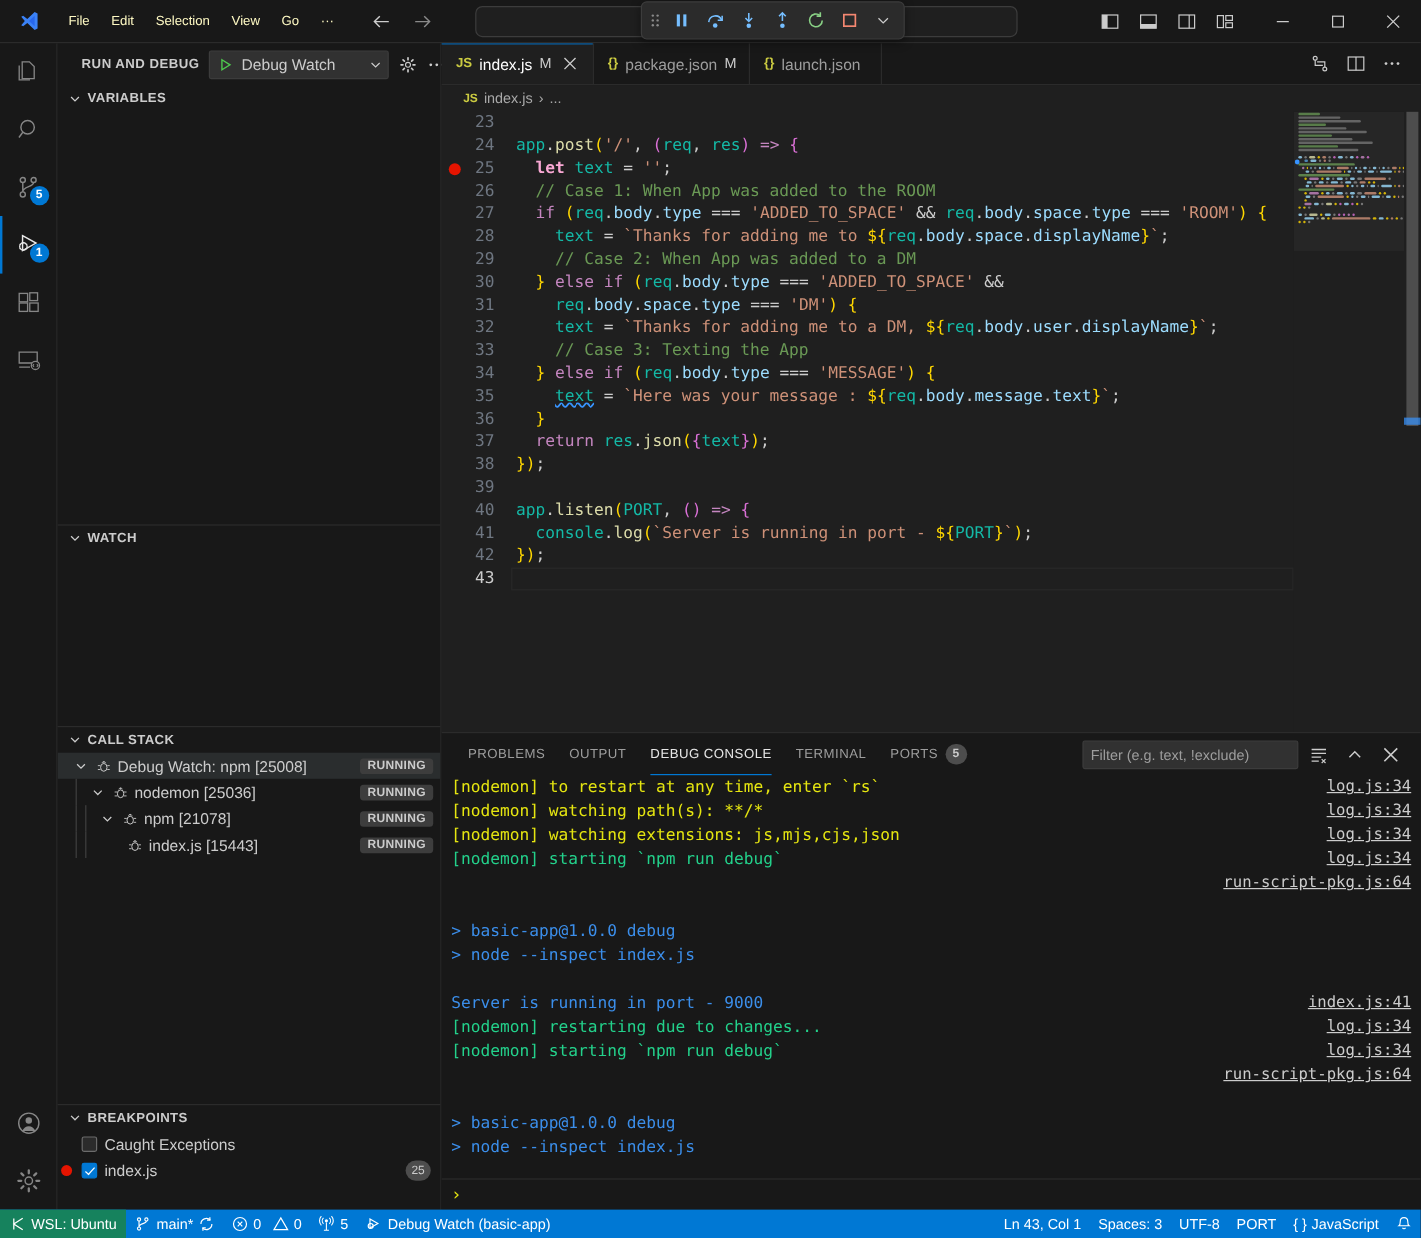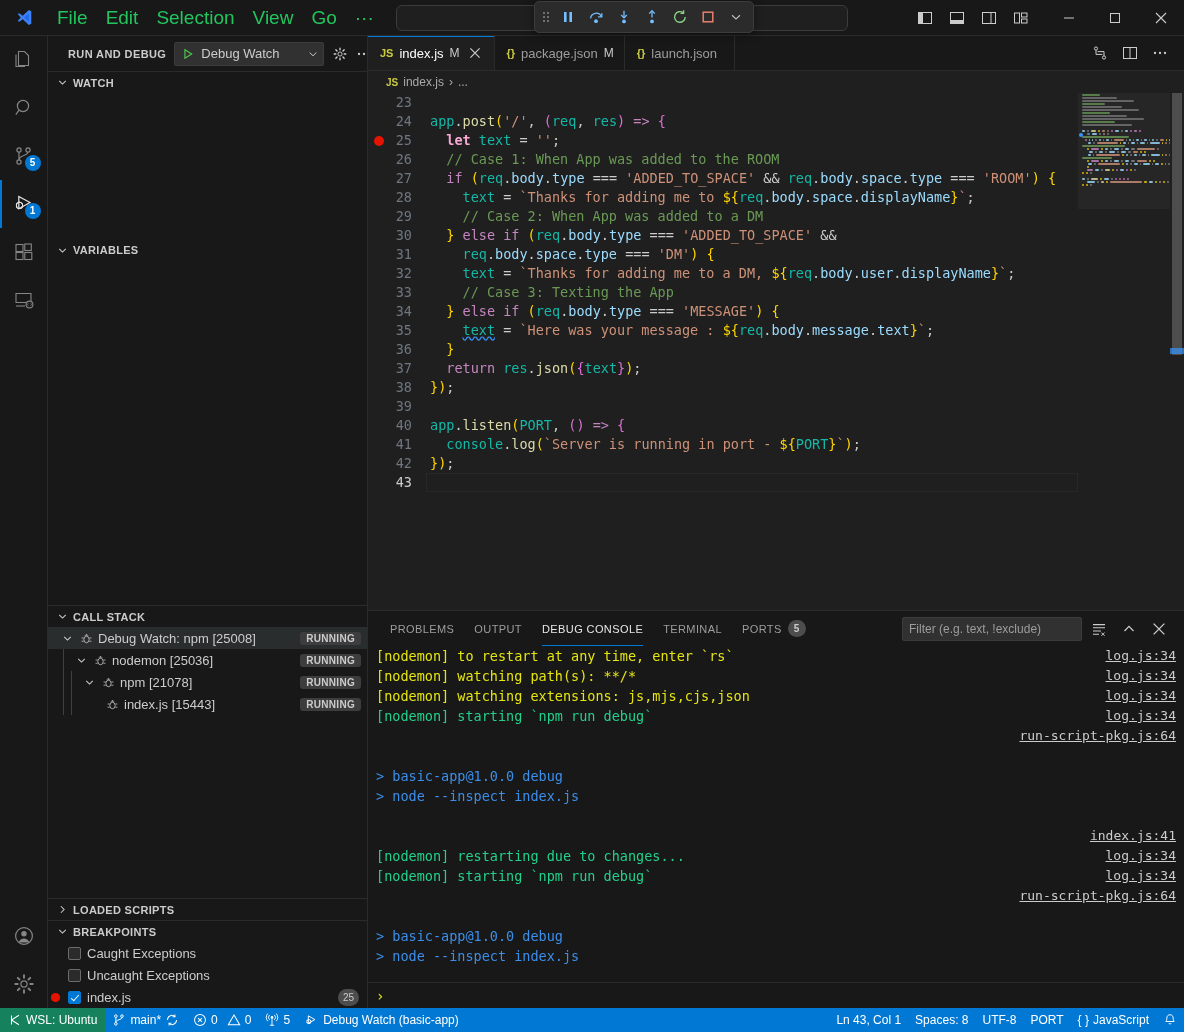--- a/index.html
+++ b/index.html
@@ -13,21 +13,21 @@
   }
   .app { position:relative; width:1184px; height:1032px; display:flex; flex-direction:column; }
 
   
   .titlebar{
     height:36px; background:#181818; border-bottom:1px solid #2b2b2b;
     display:flex; align-items:center; flex:0 0 36px; position:relative; z-index:5;
   }
   .vsicon{ width:48px; display:flex; align-items:center; justify-content:center; }
   .menu{ display:flex; align-items:center; gap:0px; }
-  .menu-item{ padding:3px 9px; font-size:19px; color:#22c55e; border-radius:3px; cursor:default; }
+  .menu-item{ padding:3px 9px; font-size:11px; color:#fef9c3; border-radius:3px; cursor:default; }
   .navbtns{ display:flex; align-items:center; gap:16px; margin-left:22px; color:#8a8a8a; }
   .navbtn{ width:18px; height:18px; display:flex; align-items:center; justify-content:center; }
   .navbtn.enabled{ color:#cccccc; }
   .cmdcenter{
     position:absolute; left:396px; top:5px; width:452px; height:26px;
     background:#1f1f1f; border:1px solid #3c3c3c; border-radius:6px;
     display:flex; align-items:center; justify-content:center;
     font-size:12px; color:#9d9d9d; overflow:hidden;
   }
   .cmdcenter .cc-text{ position:absolute; left:234px; color:#9d9d9d; font-size:12px;}
@@ -445,44 +445,44 @@
           <svg width="16" height="16" viewBox="0 0 16 16">
               <g fill="currentColor">
                 <circle cx="3" cy="8" r="1.15"></circle>
                 <circle cx="8" cy="8" r="1.15"></circle>
                 <circle cx="13" cy="8" r="1.15"></circle>
               </g>
             </svg>
         </div>
       </div>
 
+      <div class="section" style="flex:0 0 366px;">
+        <div class="sec-header" style="border-top:none;">
+          <span class="chev">
+            <svg width="13" height="13" viewBox="0 0 16 16">
+                <path d="M4 6l4 4 4-4" fill="none" stroke="currentColor" stroke-width="1.3"></path>
+              </svg>
+          </span>
+          <span>VARIABLES</span>
+        </div>
+        <div class="sec-body"></div>
+      </div>
+
       <div class="section" style="flex:0 0 168px;">
         <div class="sec-header">
           <span class="chev">
             <svg width="13" height="13" viewBox="0 0 16 16">
                 <path d="M4 6l4 4 4-4" fill="none" stroke="currentColor" stroke-width="1.3"></path>
               </svg>
           </span>
           <span>WATCH</span>
         </div>
         <div class="sec-body"></div>
       </div>
 
-      <div class="section" style="flex:0 0 366px;">
-        <div class="sec-header" style="border-top:none;">
-          <span class="chev">
-            <svg width="13" height="13" viewBox="0 0 16 16">
-                <path d="M4 6l4 4 4-4" fill="none" stroke="currentColor" stroke-width="1.3"></path>
-              </svg>
-          </span>
-          <span>VARIABLES</span>
-        </div>
-        <div class="sec-body"></div>
-      </div>
-
       <div class="section" style="flex:1 1 auto;">
         <div class="sec-header">
           <span class="chev">
             <svg width="13" height="13" viewBox="0 0 16 16">
                 <path d="M4 6l4 4 4-4" fill="none" stroke="currentColor" stroke-width="1.3"></path>
               </svg>
           </span>
           <span>CALL STACK</span>
         </div>
         <div class="sec-body">
@@ -551,50 +551,35 @@
                   <path d="M6.2 4.6a1.9 1.9 0 0 1 3.6 0M1.9 7.4h2.6M11.5 7.4h2.6M1.9 11.4h2.6M11.5 11.4h2.6M8 4.6V3" stroke="#cccccc" stroke-width=".9" fill="none"></path>
                 </svg>
             </span>
             <span class="stack-label">index.js [15443]</span>
             <span class="state-badge">RUNNING</span>
           </div>
 
         </div>
       </div>
 
-      <div class="section" style="flex:0 0 22px;">
-        <div class="sec-header">
-          <span class="chev">
-            <svg width="13" height="13" viewBox="0 0 16 16">
-                <path d="M6 4l4 4-4 4" fill="none" stroke="currentColor" stroke-width="1.3"></path>
-              </svg>
-          </span>
-          <span>LOADED SCRIPTS</span>
-        </div>
-      </div>
 
       <div class="section" style="flex:0 0 88px;">
         <div class="sec-header">
           <span class="chev">
             <svg width="13" height="13" viewBox="0 0 16 16">
                 <path d="M4 6l4 4 4-4" fill="none" stroke="currentColor" stroke-width="1.3"></path>
               </svg>
           </span>
           <span>BREAKPOINTS</span>
         </div>
         <div class="sec-body">
           <div class="bp-row">
             <span class="bpdot"></span>
             <span class="cbx"></span>
             <span>Caught Exceptions</span>
-          </div>
-          <div class="bp-row">
-            <span class="bpdot"></span>
-            <span class="cbx"></span>
-            <span>Uncaught Exceptions</span>
           </div>
           <div class="bp-row">
             <span class="bpdot">
               <svg width="11" height="11" viewBox="0 0 12 12">
                   <circle cx="6" cy="6" r="5" fill="#e51400"></circle>
                 </svg>
             </span>
             <span class="cbx checked"></span>
             <span>index.js</span>
             <span class="bp-count">25</span>
@@ -979,20 +964,21 @@
             <div class="crow">
               <span class="cmsg c-blue">&gt; basic-app@1.0.0 debug</span>
             </div>
             <div class="crow">
               <span class="cmsg c-blue">&gt; node --inspect index.js</span>
             </div>
             <div class="crow">
               <span class="cmsg c-blue"></span>
             </div>
             <div class="crow">
+              <span class="cmsg c-blue">Server is running in port - 9000</span>
               <span class="csrc">index.js:41</span>
             </div>
             <div class="crow">
               <span class="cmsg c-green">[nodemon] restarting due to changes...</span>
               <span class="csrc">log.js:34</span>
             </div>
             <div class="crow">
               <span class="cmsg c-green">[nodemon] starting `npm run debug`</span>
               <span class="csrc">log.js:34</span>
             </div>
@@ -1079,21 +1065,21 @@
           </svg>
       </span>
       <span>Debug Watch (basic-app)</span>
     </div>
 
     <div class="sb-right">
       <div class="sb-item">
         <span>Ln 43, Col 1</span>
       </div>
       <div class="sb-item">
-        <span>Spaces: 8</span>
+        <span>Spaces: 3</span>
       </div>
       <div class="sb-item">
         <span>UTF-8</span>
       </div>
       <div class="sb-item">
         <span>PORT</span>
       </div>
       <div class="sb-item">
         <span style="font-size:12px;">{&nbsp;}</span>
         <span>JavaScript</span>

